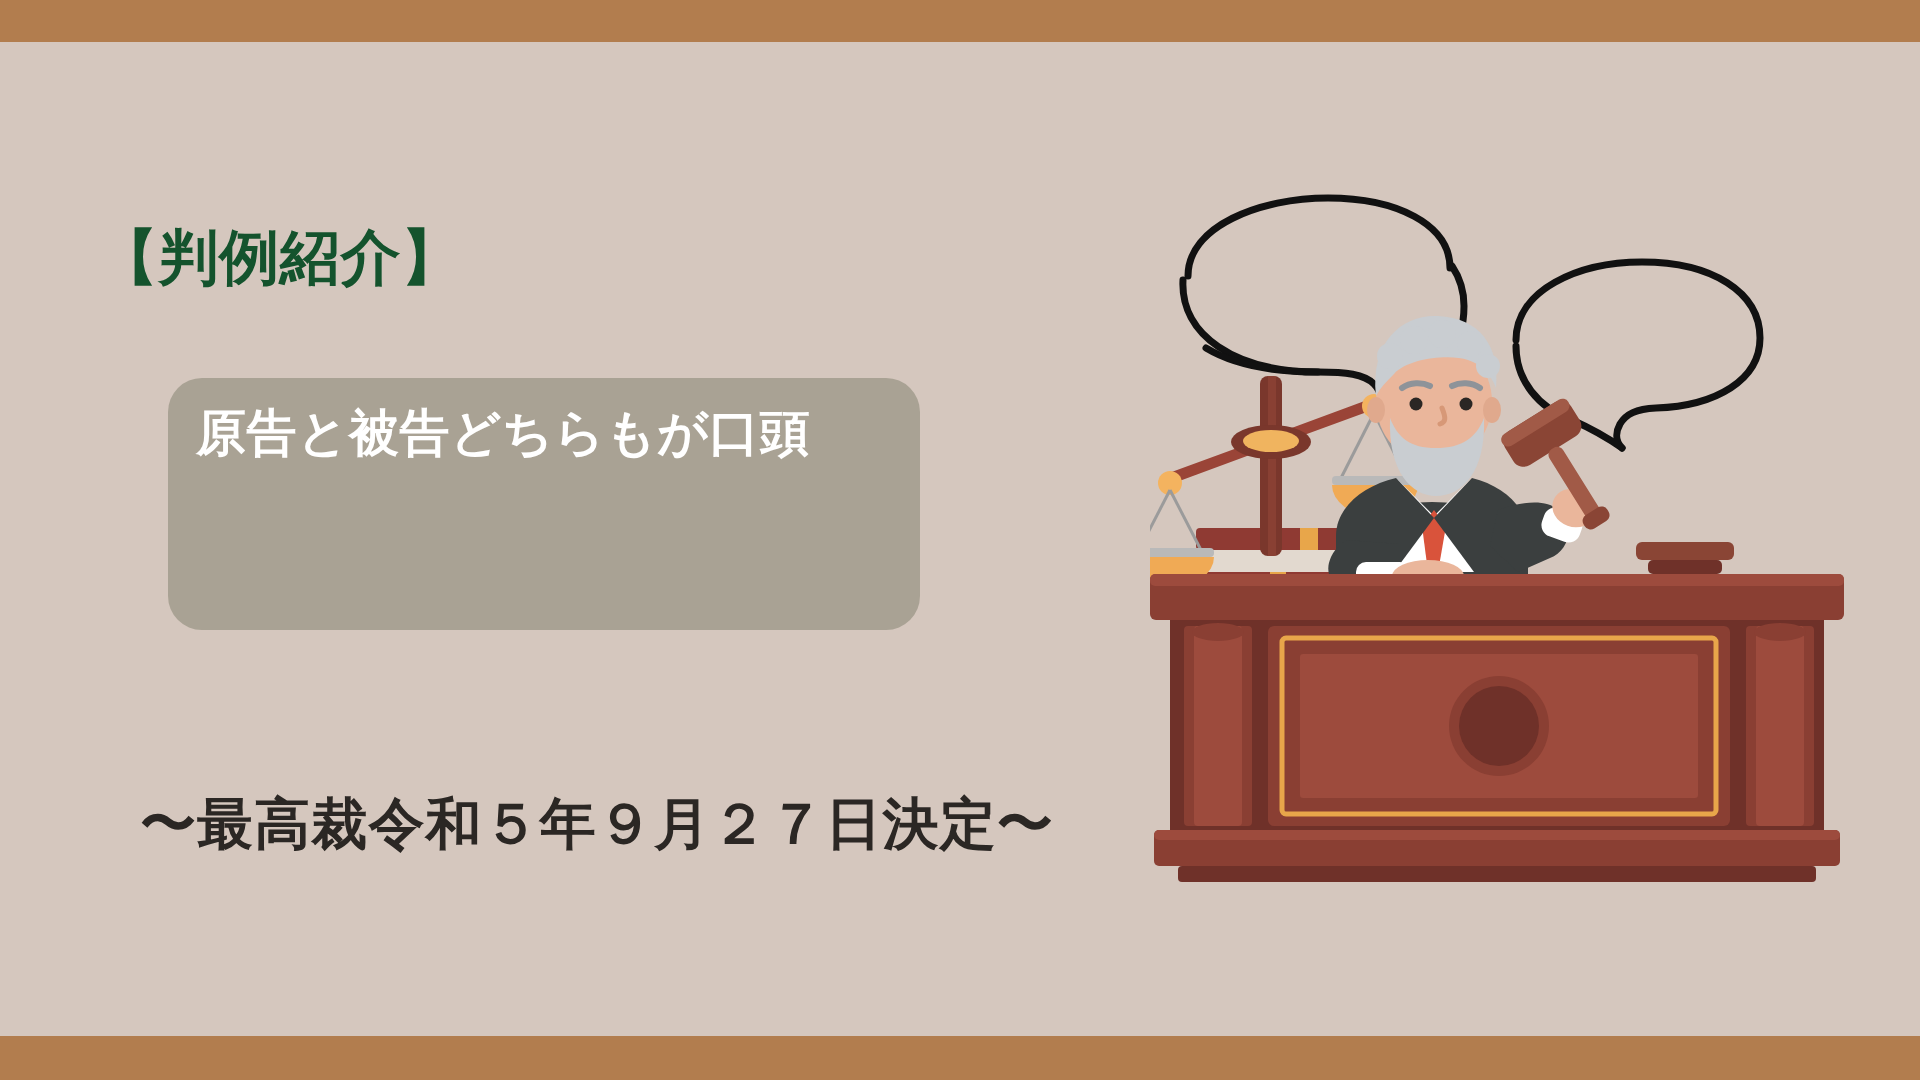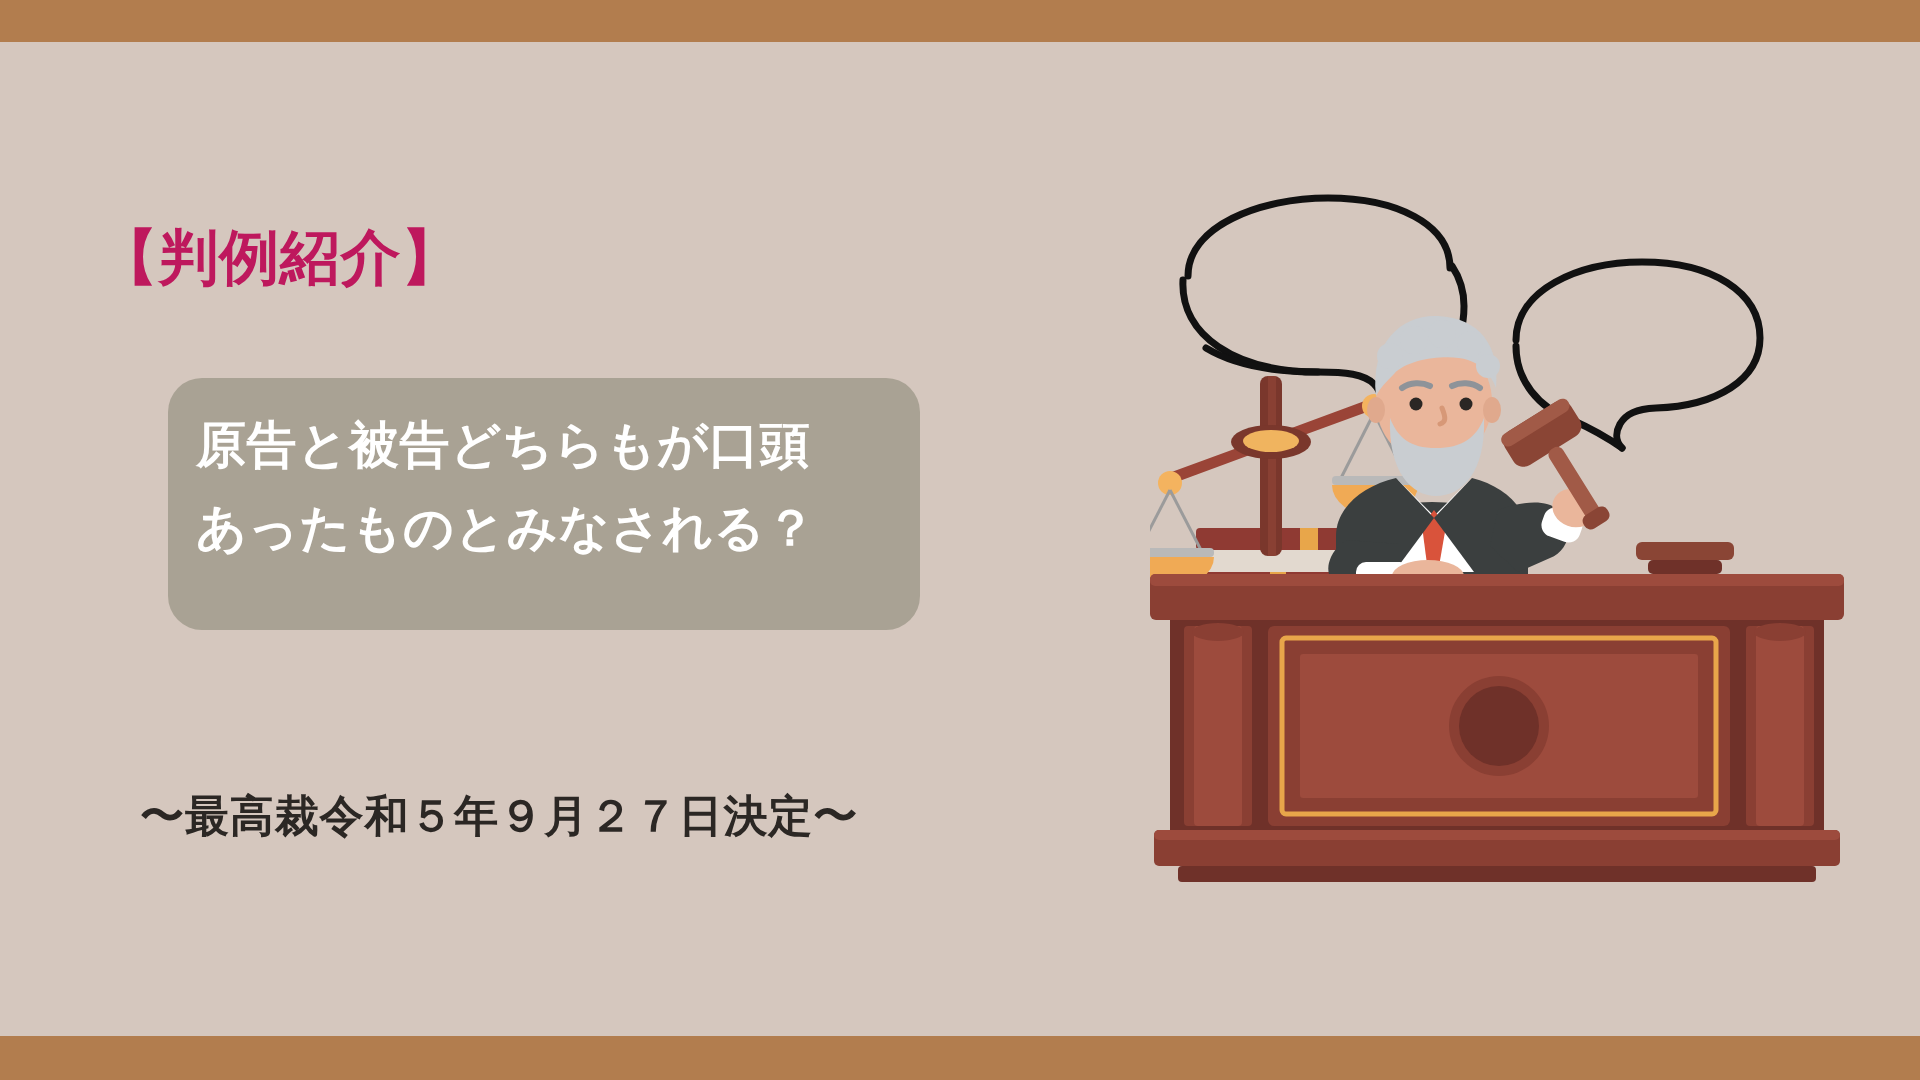--- a/index.html
+++ b/index.html
@@ -28,21 +28,21 @@
   .band-bottom { bottom: 0; height: 44px; }
 
   
   #headline {
     position: absolute;
     left: 98px;
     top: 228px;
     font-size: 60px;
     font-weight: 700;
     letter-spacing: 0.01em;
-    color: #be185d;
+    color: #14532d;
     white-space: nowrap;
     line-height: 1;
   }
   #quote-box {
     position: absolute;
     left: 168px;
     top: 378px;
     width: 752px;
     height: 252px;
     background: #a9a294;
@@ -52,26 +52,26 @@
     position: absolute;
     left: 196px;
     top: 398px;
     width: 710px;
     color: #ffffff;
     font-size: 50px;
     font-weight: 700;
     line-height: 71px;
     letter-spacing: 0.012em;
   }
-  #quote-lines div { white-space: nowrap; margin-top: 12px; }
+  #quote-lines div { white-space: nowrap; }
   #caption {
     position: absolute;
     left: 140px;
     top: 790px;
-    font-size: 44px;
+    font-size: 56px;
     font-weight: 700;
     color: #2b2724;
     letter-spacing: 0.02em;
     white-space: nowrap;
     line-height: 1.2;
   }
 
   
   #illus {
     position: absolute;
@@ -89,21 +89,20 @@
 
   <div class="band band-top"></div>
   <div class="band band-bottom"></div>
 
   <div id="headline">【判例紹介】</div>
 
   <div id="quote-box"></div>
 
   <div id="quote-lines">
     <div>原告と被告どちらもが口頭</div>
-    <div>あったものとみなされる？</div>
   </div>
 
   <div id="caption">〜最高裁令和５年９月２７日決定〜</div>
 
   <div id="illus">
     <svg width="770" height="840" viewBox="0 0 770 840" xmlns="http://www.w3.org/2000/svg">
 
       <g>
         <path d="M38 96 C38 46, 110 18, 178 18 C246 18, 300 44, 300 88" fill="none" stroke="#111111" stroke-width="7" stroke-linecap="round"></path>
         <path d="M312 90 C312 44, 252 16, 180 16" fill="none" stroke="none"></path>

